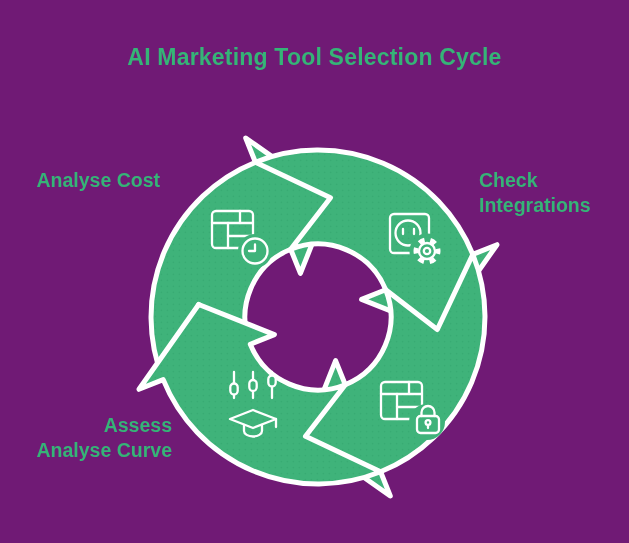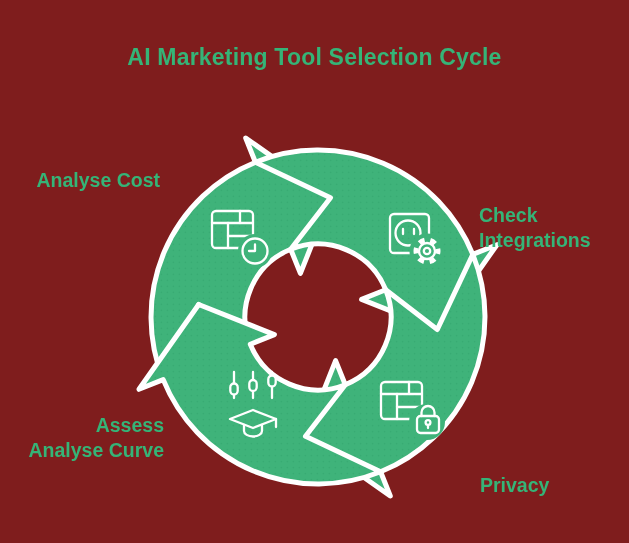--- a/index.html
+++ b/index.html
@@ -1,19 +1,19 @@
 <!DOCTYPE html>
 <html><head>
 <meta charset="utf-8">
 <style>
   html,body{margin:0;padding:0;background:#ffffff;}
   .canvas{
     position:relative;
     width:629px;height:543px;
-    background:#7f1d1d;
+    background:#701a75;
     font-family:"Liberation Sans", sans-serif;
     overflow:hidden;
   }
   .title{
     position:absolute;
     top:44px;left:0;width:629px;
     text-align:center;
     font-size:23px;
     font-weight:700;
     color:#35b477;
@@ -41,24 +41,24 @@
   .halo{fill:#3fb37a;stroke:none;}
   .knob{fill:#3fb37a;stroke:#ffffff;stroke-width:2.3;}
   .step-label{
     position:absolute;
     font-size:19.5px;
     line-height:25px;
     font-weight:700;
     color:#35b477;
   }
   .lbl-right{text-align:right;}
-  .lbl-left{text-align:left;margin-top:35px;}
+  .lbl-left{text-align:left;}
   #label-analyse{left:0;top:168px;width:160px;}
   #label-check{left:479px;top:168px;width:150px;}
-  #label-assess{left:4px;top:413px;width:160px;}
+  #label-assess{left:12px;top:413px;width:160px;}
   #label-evaluate{left:480px;top:413px;width:149px;}
 </style>
 </head>
 <body>
 
 <div class="canvas">
 
   <h1 class="title">AI Marketing Tool Selection Cycle</h1>
 
   <svg class="cycle-svg" viewBox="0 0 460 460" aria-hidden="true">
@@ -127,21 +127,20 @@
     <span>Analyse Cost</span><br>
   </div>
 
   <div id="label-check" class="step-label lbl-left">
     <span>Check</span><br>
     <span>Integrations</span>
   </div>
 
   <div id="label-evaluate" class="step-label lbl-left">
     <br>
-    <span>Privacy</span>
   </div>
 
   <div id="label-assess" class="step-label lbl-right">
     <span>Assess</span><br>
     <span>Analyse Curve</span>
   </div>
 
 </div>
 
 </body></html>

